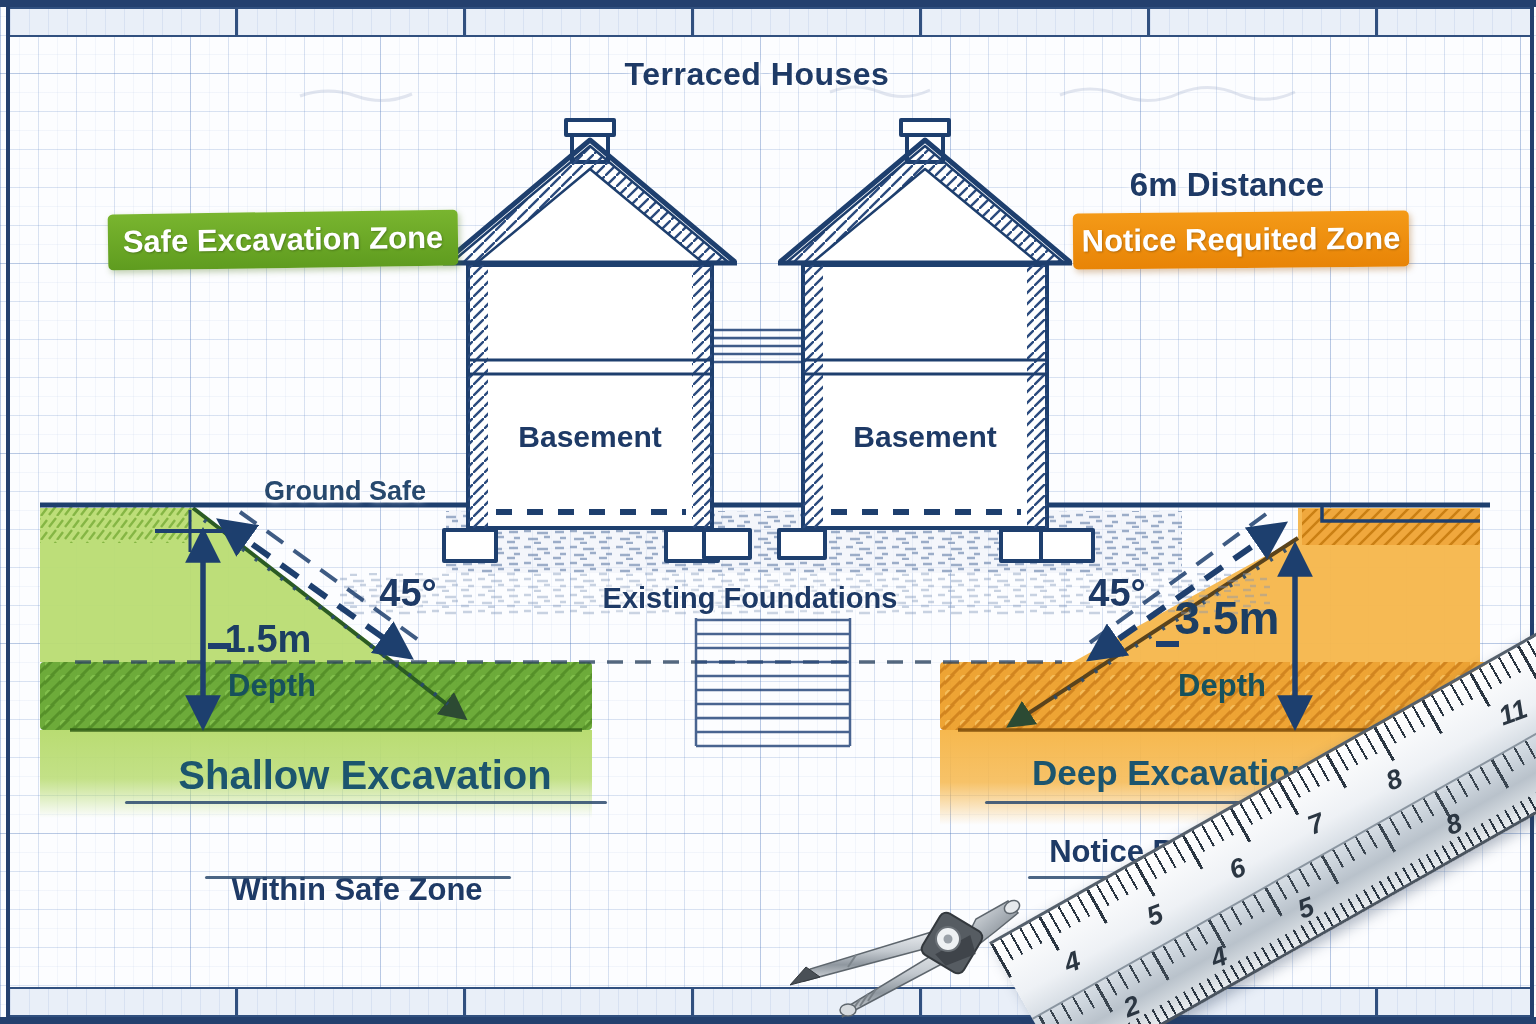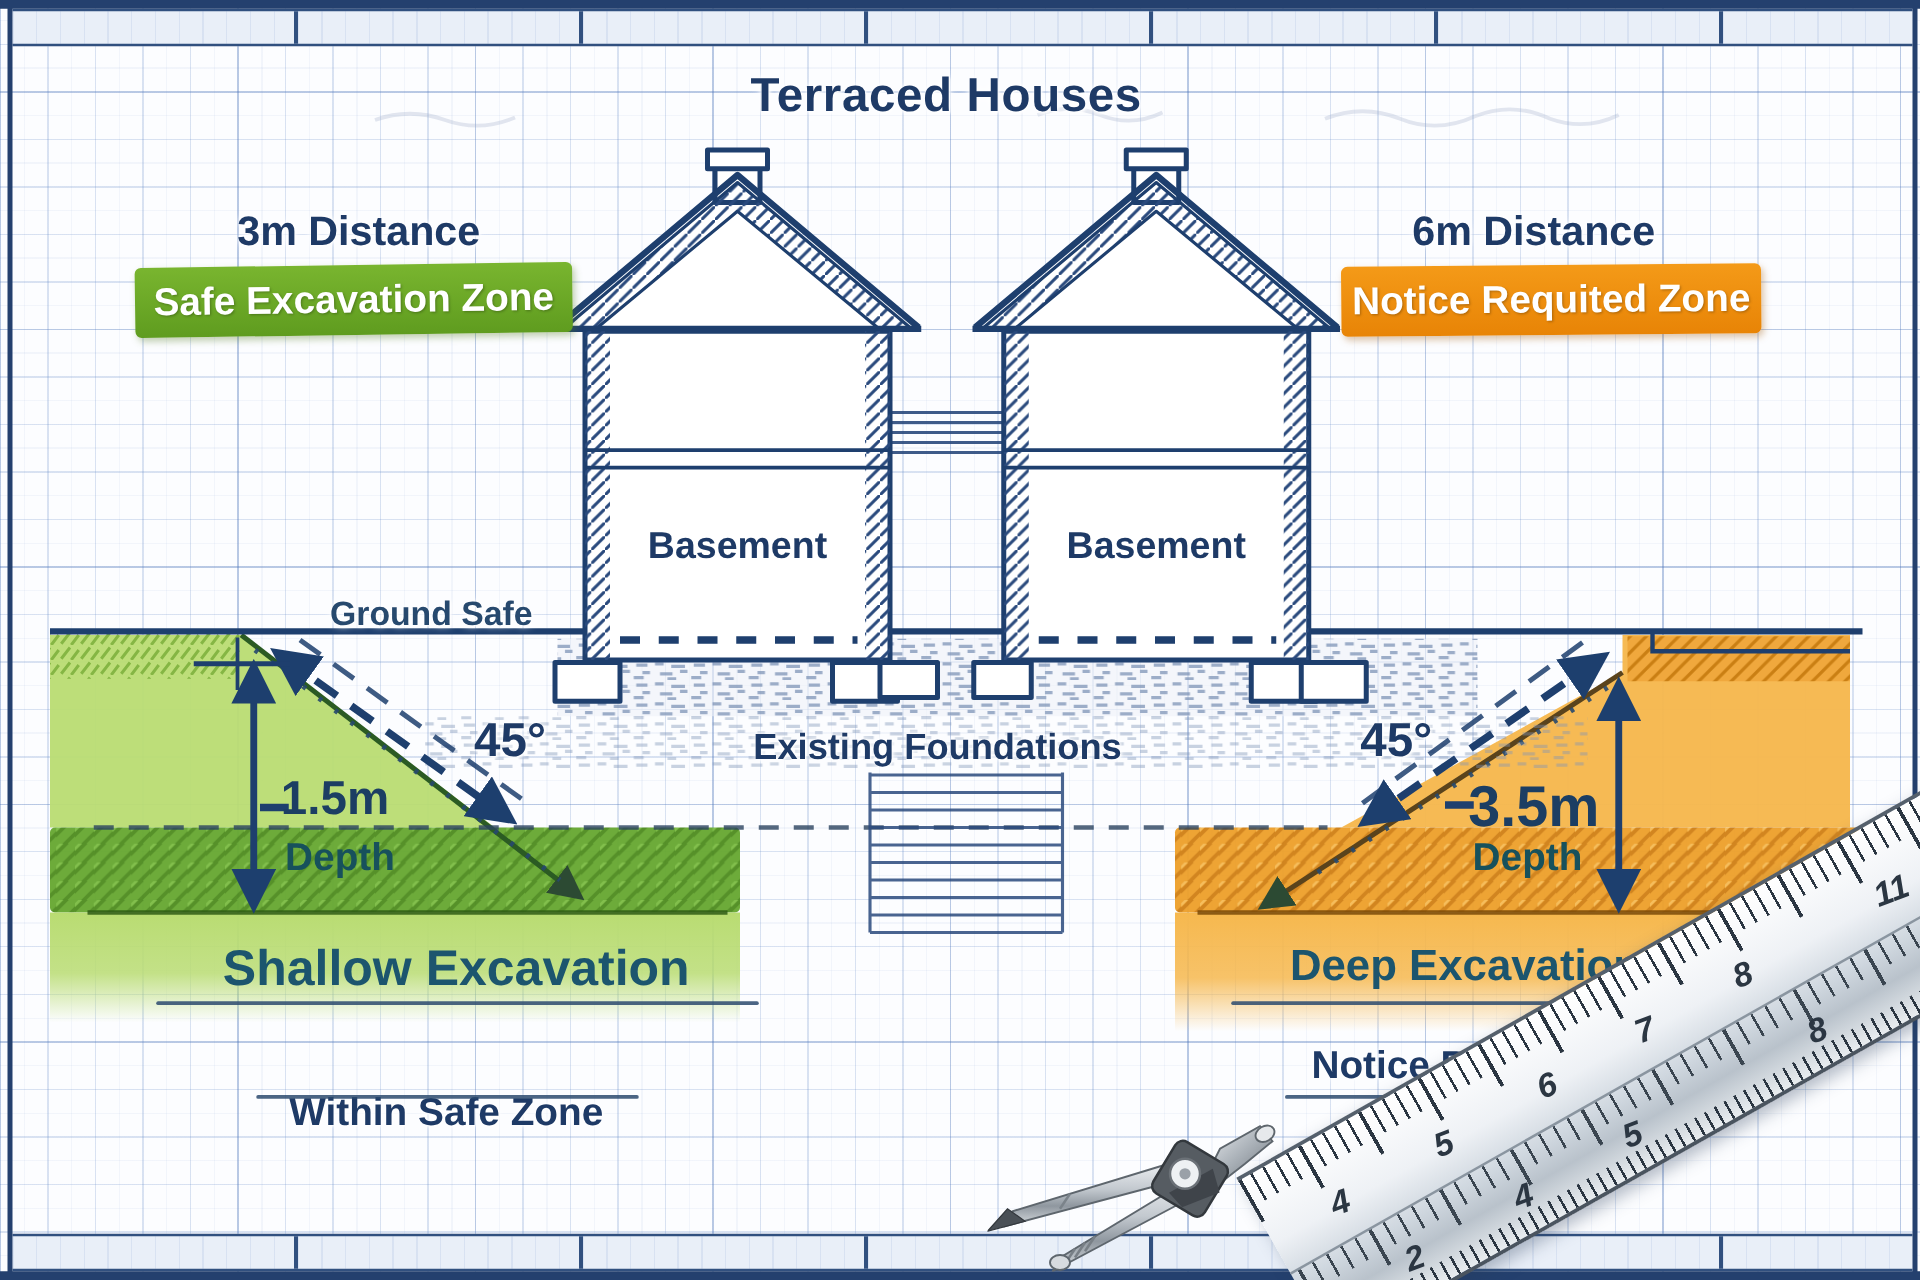--- a/index.html
+++ b/index.html
@@ -219,43 +219,42 @@
       </g>
     </g>
 
     <g stroke="#9aa9c4" stroke-width="3" fill="none" opacity="0.28">
       <path d="M1060,95 q30,-12 60,0 q30,12 60,-2 q30,-12 60,2 q28,10 55,-3"></path>
       <path d="M830,92 q25,-10 50,0 q25,10 50,-2"></path>
       <path d="M300,96 q28,-10 56,0 q28,10 56,-2"></path>
     </g>
   </svg>
 
-  <div class="lbl" style="left:757px;top:56px;font-size:38px;letter-spacing:.5px;">Terraced Houses</div>
-
-  <div class="lbl" style="left:287px;top:166px;font-size:33px;">3m Distance</div>
+  <div class="lbl" style="left:757px;top:56px;font-size:32px;letter-spacing:.5px;">Terraced Houses</div>
+
   <div class="banner" style="left:108px;top:212px;width:350px;height:56px;transform:rotate(-0.8deg);background:linear-gradient(180deg,#79b52f,#5f9c1f);box-shadow:2px 3px 6px rgba(80,120,30,.35);">
     <span>Safe Excavation Zone</span>
   </div>
 
   <div class="lbl" style="left:1227px;top:166px;font-size:33px;">6m Distance</div>
   <div class="banner" style="left:1073px;top:212px;width:336px;height:56px;transform:rotate(-0.5deg);background:linear-gradient(180deg,#f49a18,#e88406);box-shadow:2px 3px 6px rgba(160,90,10,.35);">
     <span>Notice Requited Zone</span>
   </div>
 
   <div class="lbl" style="left:345px;top:476px;font-size:27px;color:#27496e;">Ground Safe</div>
   <div class="lbl" style="left:590px;top:420px;font-size:30px;">Basement</div>
   <div class="lbl" style="left:925px;top:420px;font-size:30px;">Basement</div>
   <div class="lbl" style="left:750px;top:582px;font-size:29px;">Existing Foundations</div>
 
   <div class="lbl" style="left:408px;top:572px;font-size:38px;">45°</div>
   <div class="lbl" style="left:1117px;top:572px;font-size:38px;">45°</div>
 
   <div class="lbl" style="left:268px;top:618px;font-size:38px;color:#1c3e63;text-shadow:none;">1.5m</div>
   <div class="lbl" style="left:272px;top:668px;font-size:31px;color:#17515c;text-shadow:none;">Depth</div>
-  <div class="lbl" style="left:1227px;top:618px;font-size:46px;color:#1c3e63;text-shadow:none;">3.5m</div>
+  <div class="lbl" style="left:1227px;top:591px;font-size:46px;color:#1c3e63;text-shadow:none;">3.5m</div>
   <div class="lbl" style="left:1222px;top:668px;font-size:31px;color:#17515c;text-shadow:none;">Depth</div>
 
   <div class="lbl" style="left:365px;top:753px;font-size:40px;color:#1c556e;text-shadow:none;">Shallow Excavation</div>
   <div class="underline" style="left:125px;top:801px;width:482px;"></div>
   <div class="lbl" style="left:357px;top:872px;font-size:31px;">Within Safe Zone</div>
   <div class="underline" style="left:205px;top:876px;width:306px;"></div>
 
   <div class="lbl" style="left:1172px;top:753px;font-size:35px;color:#1c556e;text-shadow:none;">Deep Excavation</div>
   <div class="underline" style="left:985px;top:801px;width:346px;"></div>
   <div class="lbl" style="left:1168px;top:834px;font-size:31px;">Notice Required</div>

